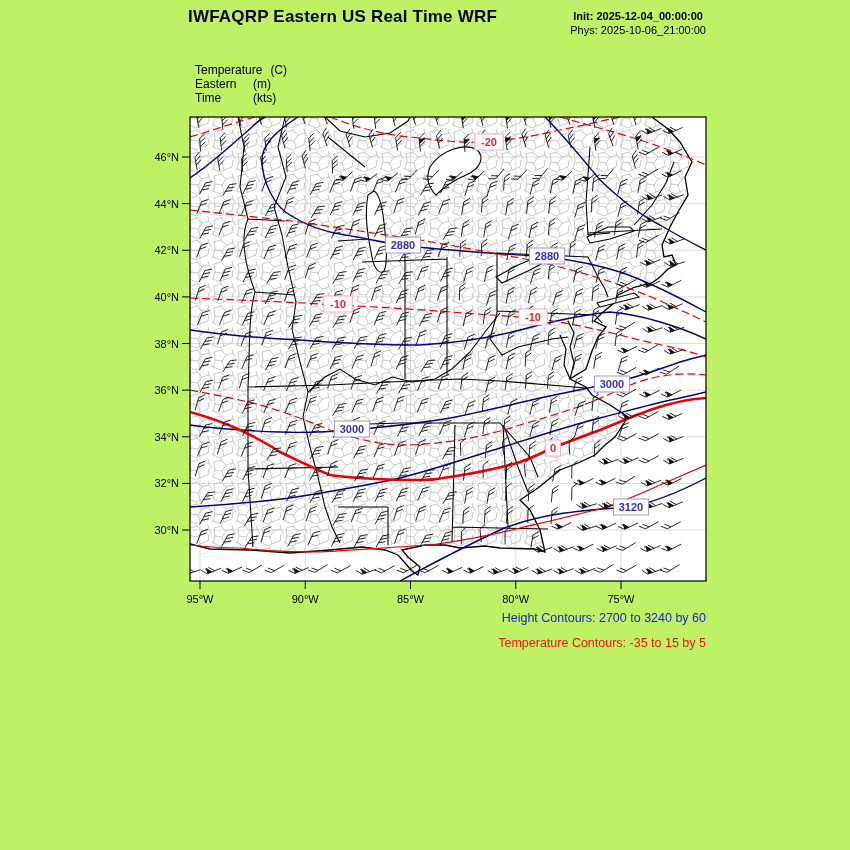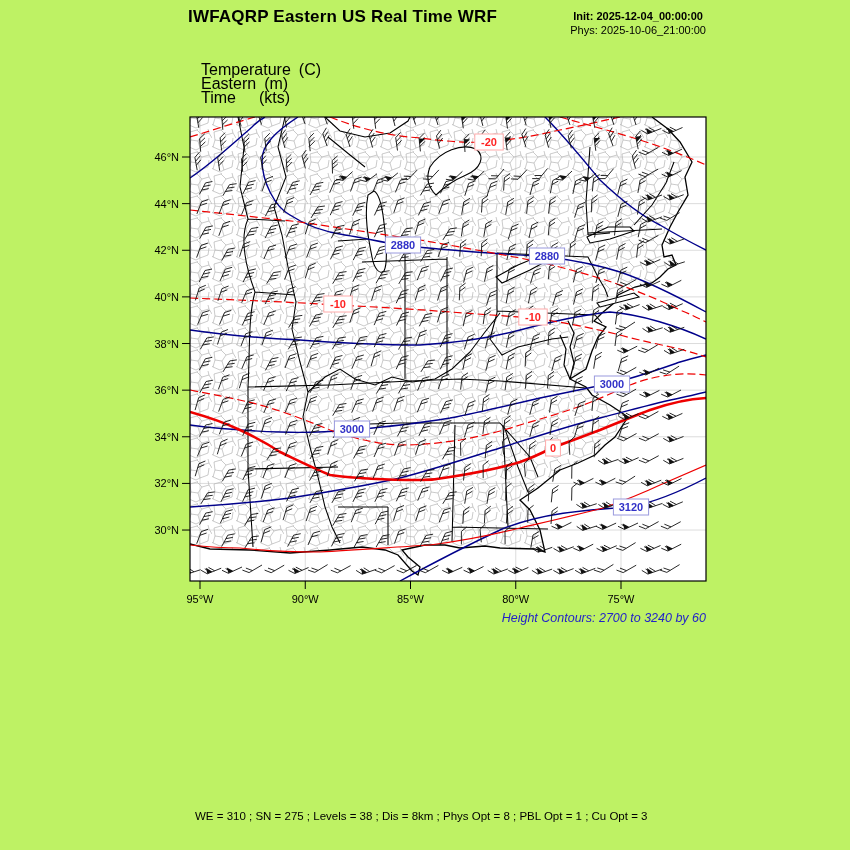--- a/index.html
+++ b/index.html
@@ -1,25 +1,25 @@
 <!DOCTYPE html>
 <html><head>
 <meta charset="utf-8">
 <style>
   html,body{margin:0;padding:0;background:#fff;}
   #page{position:relative;width:850px;height:850px;background:#bef264;overflow:hidden;
         font-family:"Liberation Sans", sans-serif;color:#000;}
   #title{position:absolute;left:188px;top:7px;font-size:17px;font-weight:bold;letter-spacing:.2px;}
   #initblock{position:absolute;top:9px;right:144px;text-align:center;font-size:11px;line-height:14px;}
   #initblock .init-row{font-weight:bold;}
-  #legend{position:absolute;left:201px;top:63px;font-size:16px;line-height:14px;}
+  #legend{position:absolute;left:195px;top:63px;font-size:12px;line-height:14px;}
   .legend-name{display:inline-block;min-width:50px;}
   .legend-unit{margin-left:8px;}
   #map-wrap{position:absolute;left:140px;top:107px;}
-  #captions{position:absolute;right:144px;top:606px;text-align:right;font-size:12.5px;line-height:25px;font-style:italic;}
+  #captions{position:absolute;right:144px;top:606px;text-align:right;font-size:12.5px;line-height:25px;}
   #caption-height{color:#2323c8;}
   #caption-temp{color:#ff1010;}
   #footer{position:absolute;left:195px;top:809px;font-size:11.5px;line-height:15px;}
   .tick-label{font-size:11px;fill:#000;font-family:"Liberation Sans",sans-serif;}
   .clabel-text{font-size:11px;font-weight:bold;font-family:"Liberation Sans",sans-serif;}
 </style>
 </head>
 <body>
 
 <div id="page">
@@ -756,19 +756,19 @@
           <line x1="375.75" y1="474" x2="375.75" y2="482" stroke="#000" stroke-width="1"></line>
           <text x="375.75" y="496" text-anchor="middle" class="tick-label">80°W</text>
           <line x1="481" y1="474" x2="481" y2="482" stroke="#000" stroke-width="1"></line>
           <text x="481" y="496" text-anchor="middle" class="tick-label">75°W</text>
         </g>
     </svg>
   </div>
 
   <div id="captions">
     <div id="caption-height">Height Contours: 2700 to 3240 by 60</div>
+    <div id="caption-temp">Temperature Contours: -35 to 15 by 5</div>
   </div>
 
   <div id="footer">
-    <div>WE = 310 ; SN = 275 ; Levels = 38 ; Dis = 8km ; Phys Opt = 8 ; PBL Opt = 1 ; Cu Opt = 3</div>
   </div>
 
 </div>
 
 </body></html>

